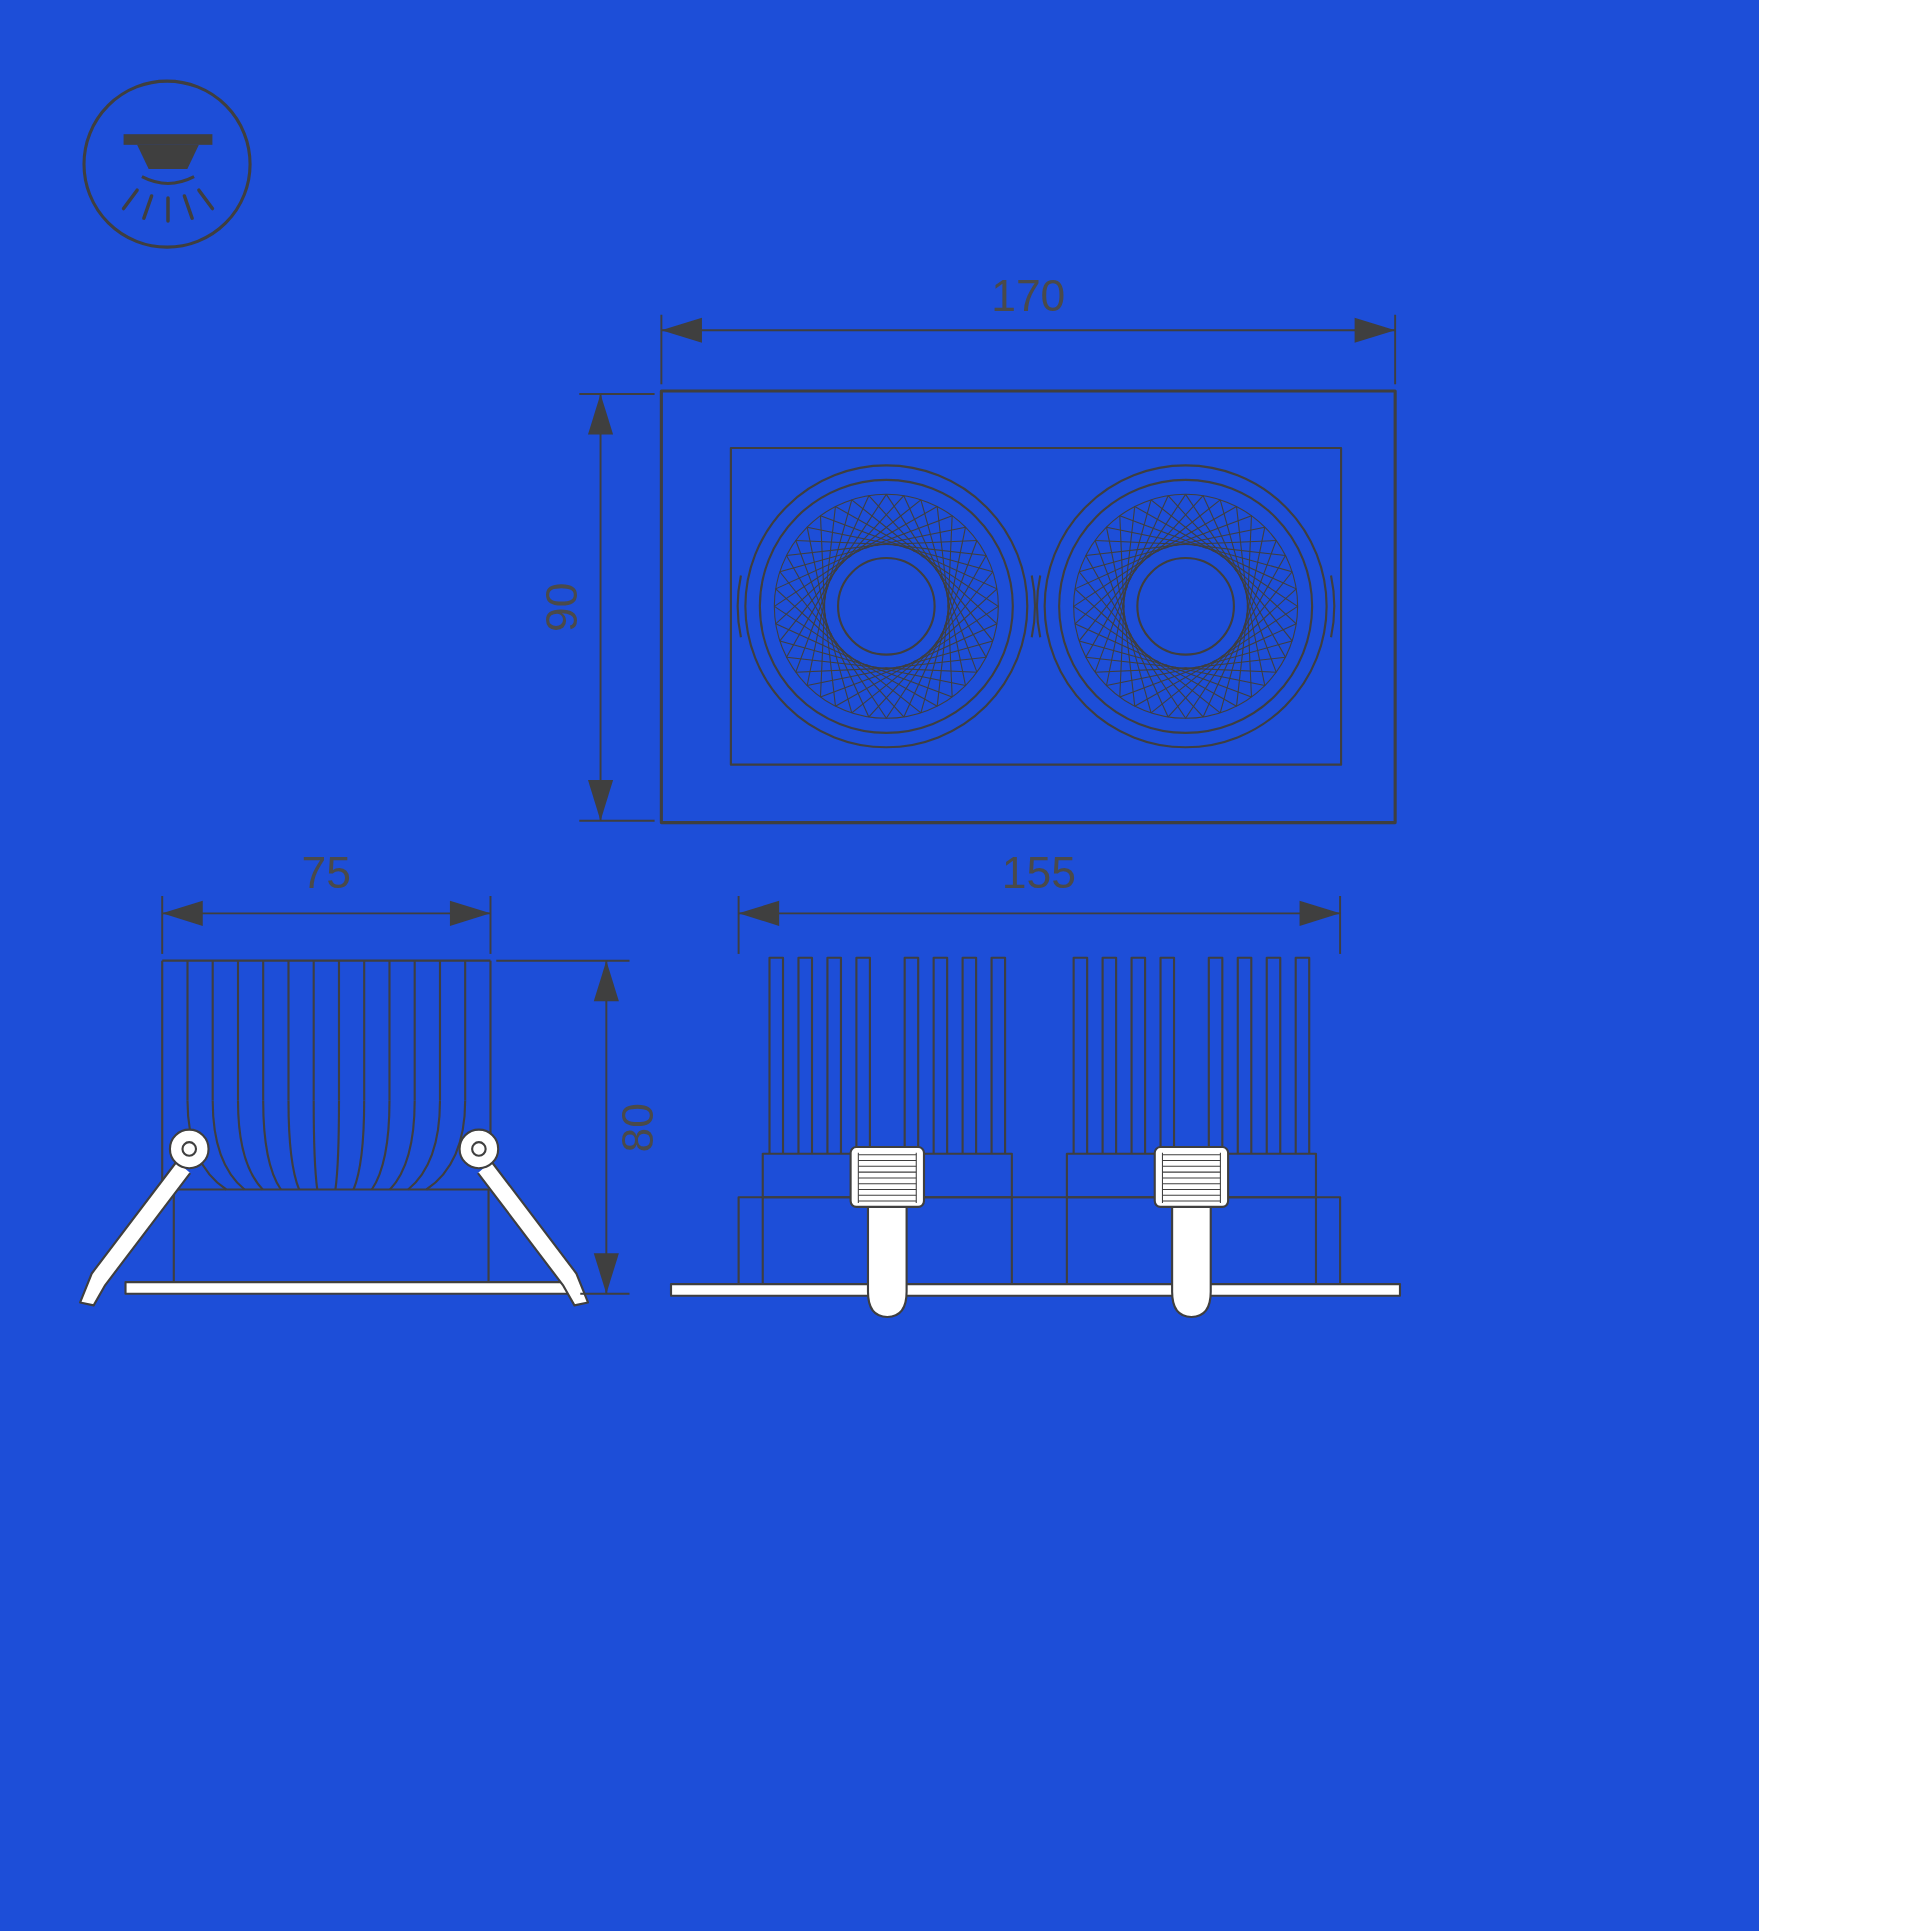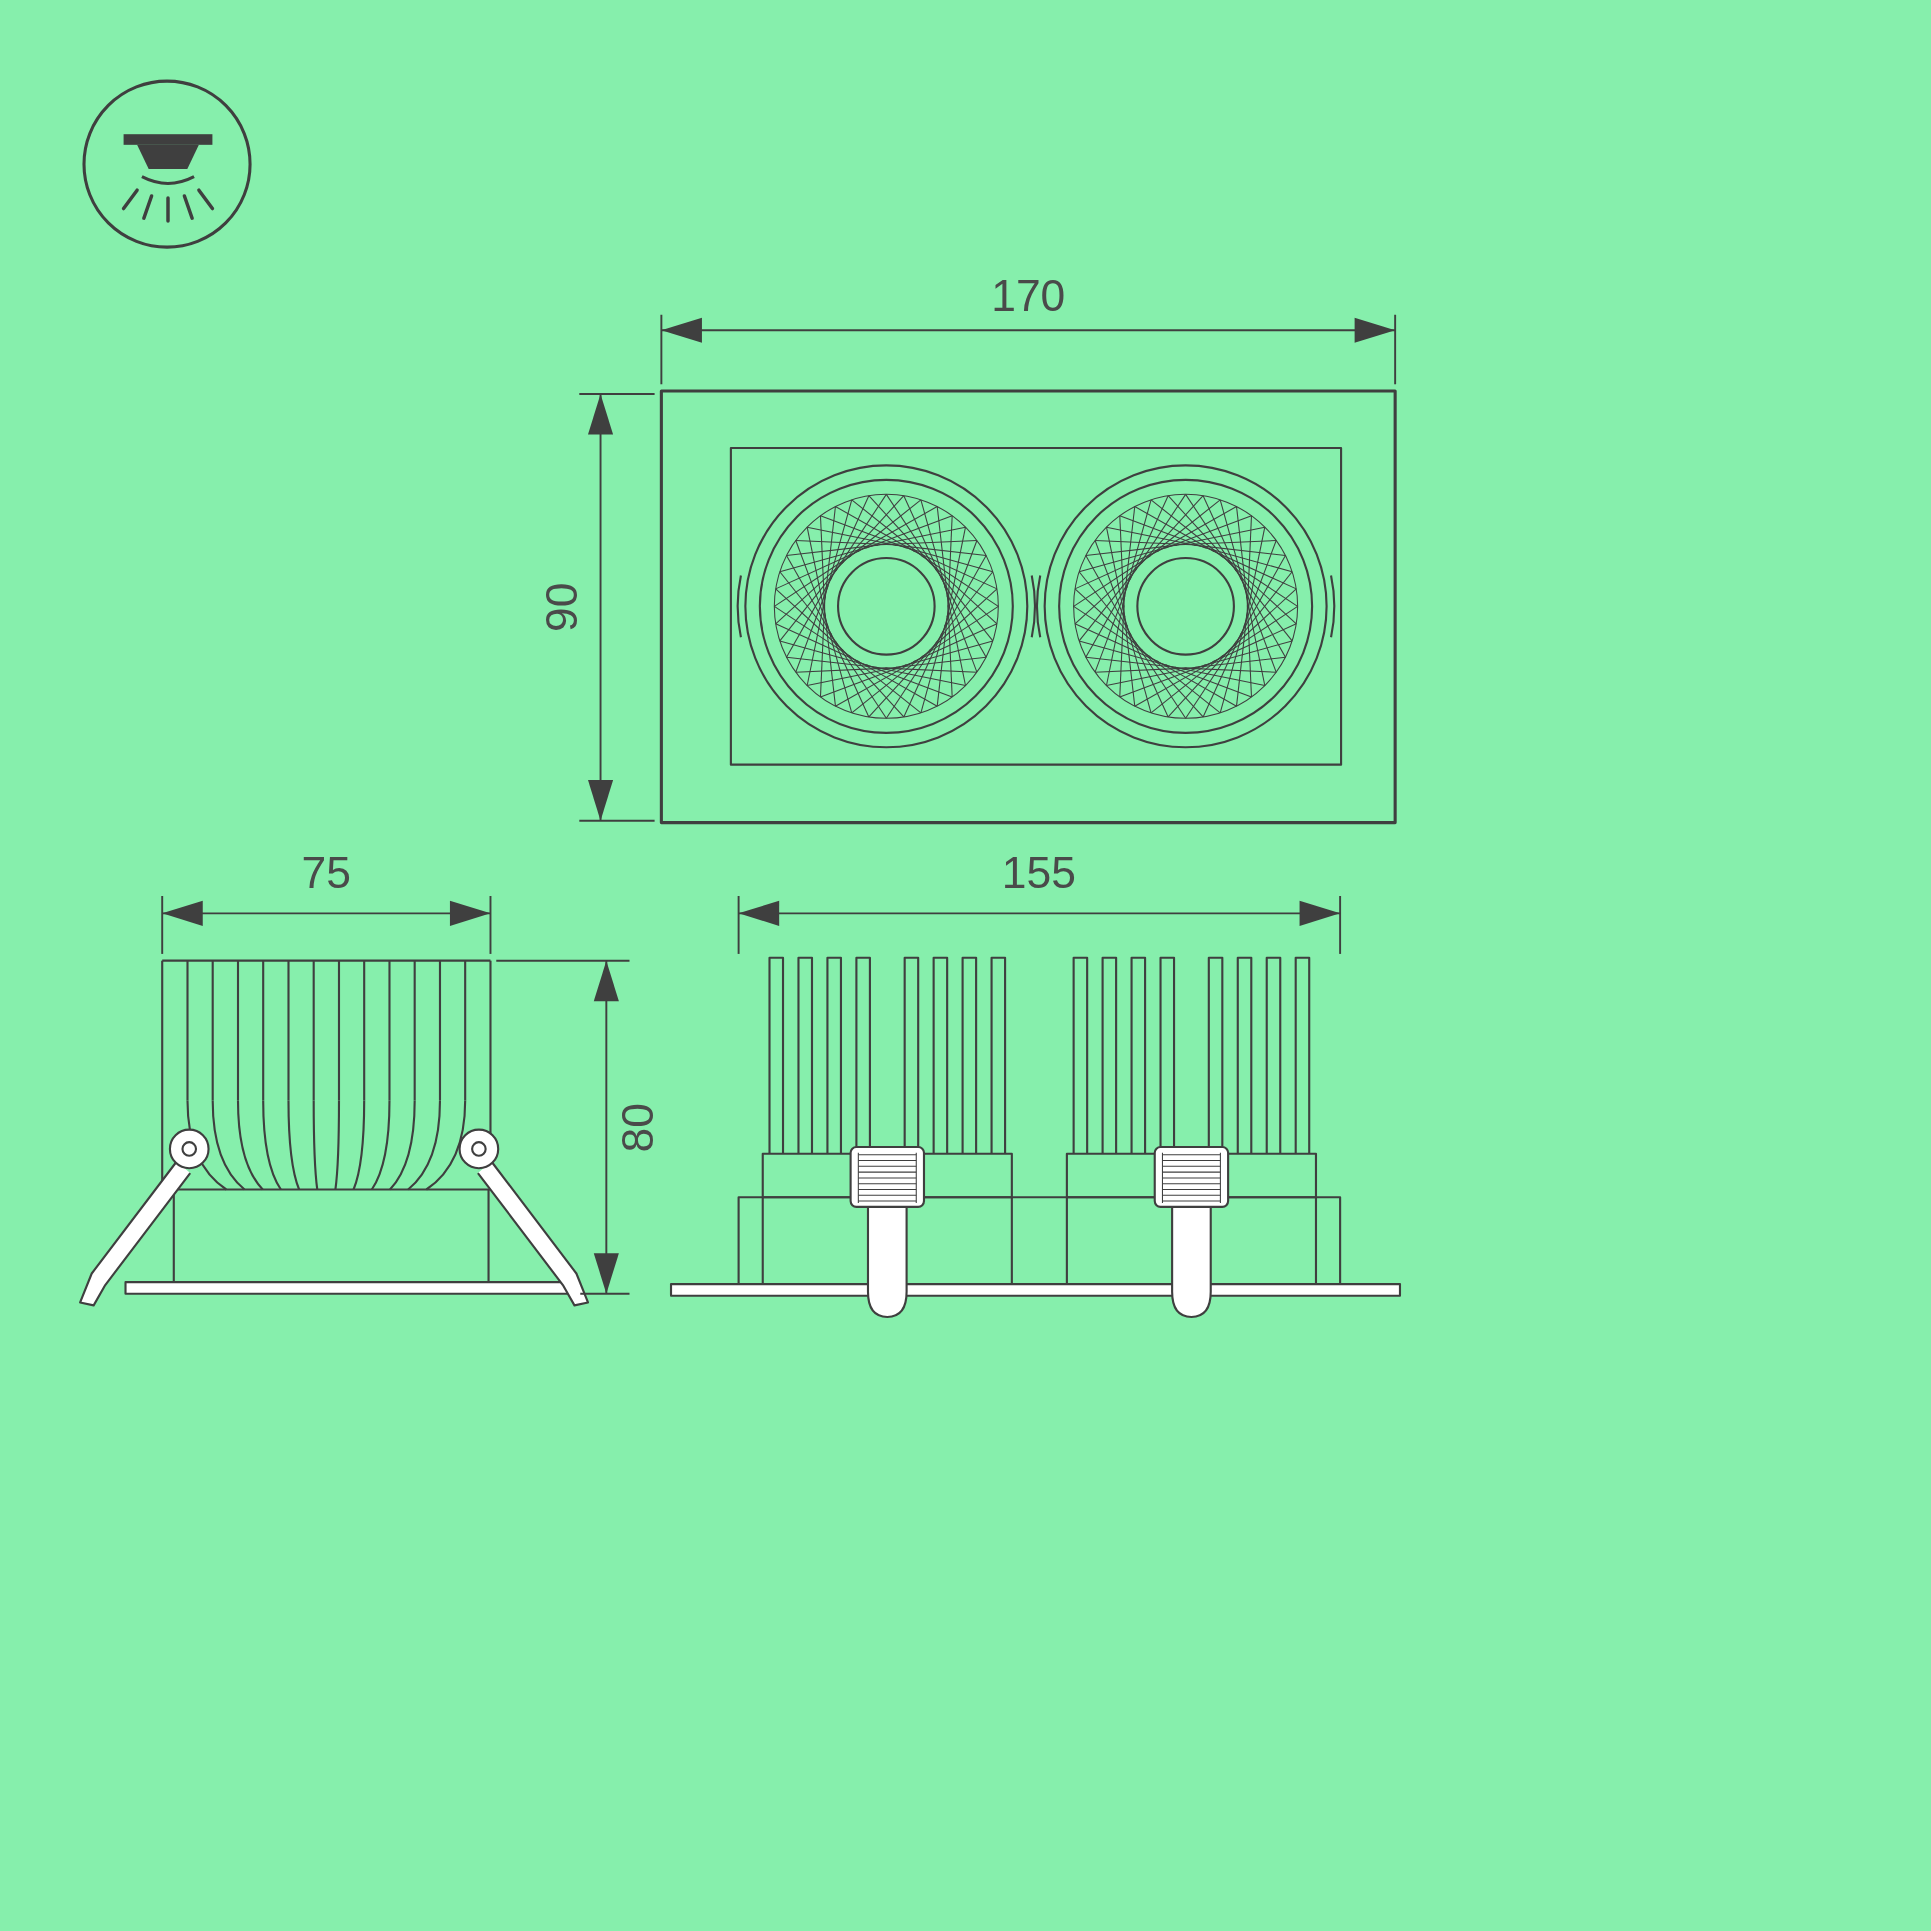--- a/index.html
+++ b/index.html
@@ -1,17 +1,17 @@
 <!DOCTYPE html>
 <html style="--line: #3f3f3f; --text: #4a4a4a;"><head>
 <meta charset="utf-8">
 <style>
   html,body{margin:0;padding:0;background:#ffffff;}
   :root{--line:#3f3f3f;--text:#4a4a4a;}
-  .stage{width:1931px;height:1931px;background:#86efac;overflow:hidden;}
+  .stage{width:1759px;height:1931px;background:#1d4ed8;overflow:hidden;}
   svg{display:block;}
   .ln{stroke:var(--line);stroke-width:2.2;fill:none;stroke-linejoin:round;}
   .ln2{stroke:var(--line);stroke-width:2;fill:none;}
   .ln3{stroke:var(--line);stroke-width:3.2;fill:none;stroke-linejoin:round;}
   .ln3r{stroke:var(--line);stroke-width:3.6;fill:none;stroke-linecap:round;}
   .thin{stroke:var(--line);stroke-width:1.1;fill:none;}
   .fl{fill:var(--line);stroke:none;}
   .lnw{stroke:var(--line);stroke-width:2.2;fill:#ffffff;stroke-linejoin:round;}
   .dimtext{font-family:"Liberation Sans",sans-serif;font-size:46px;fill:var(--text);}
 </style>

